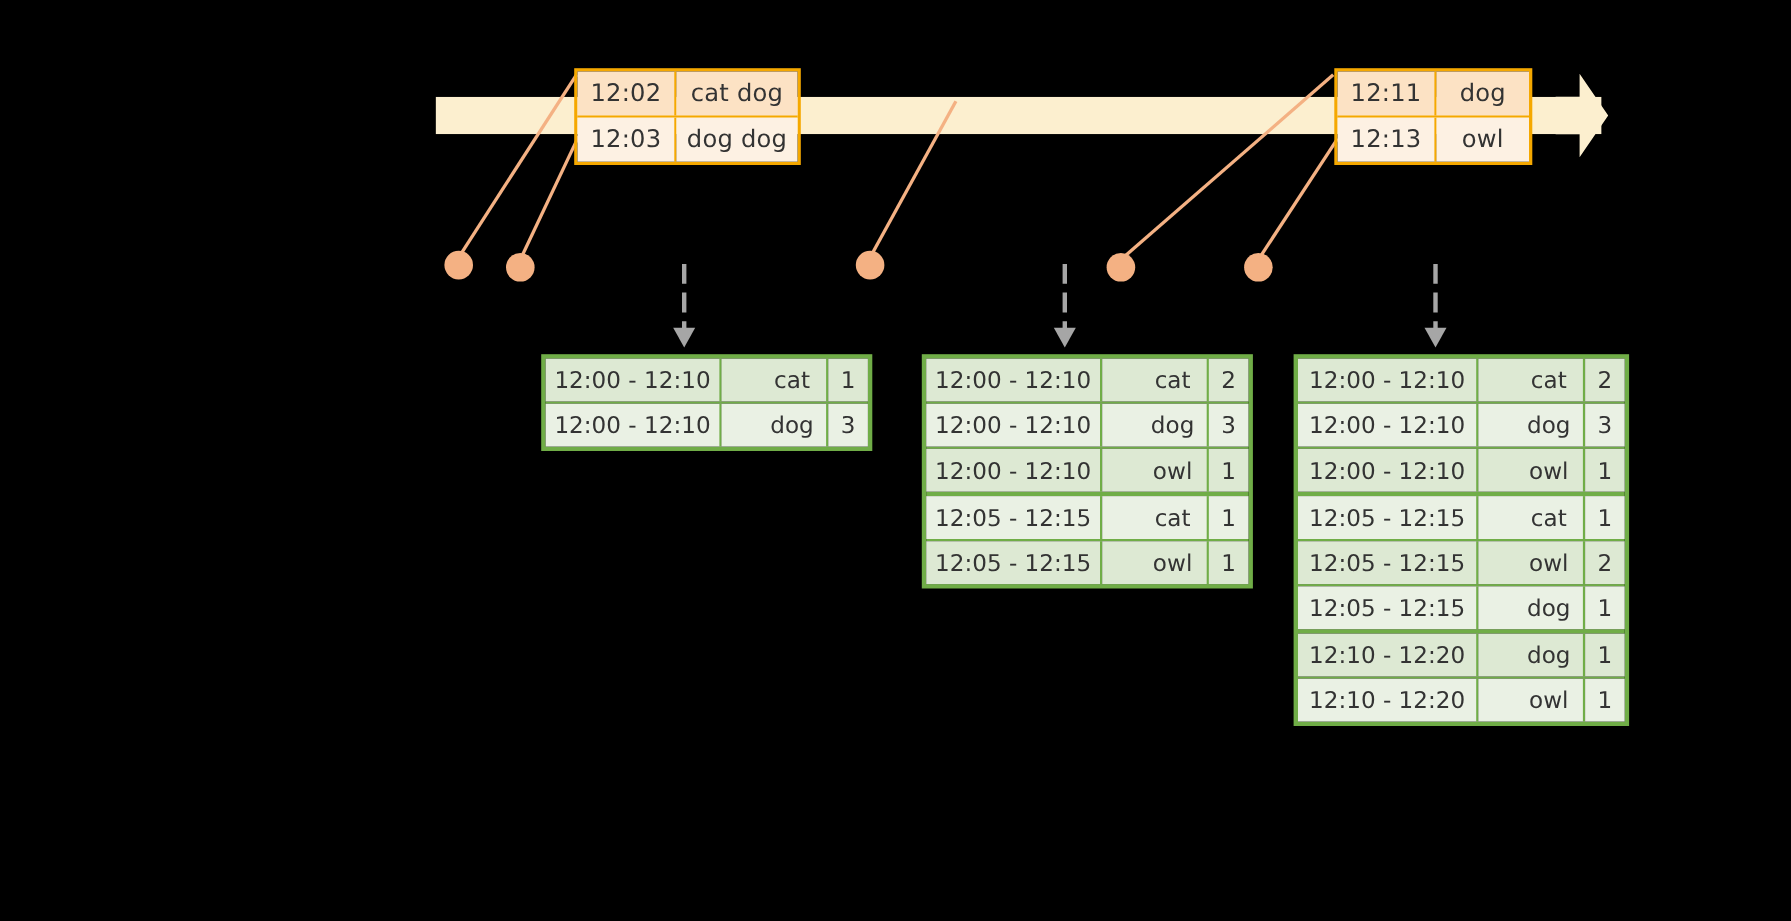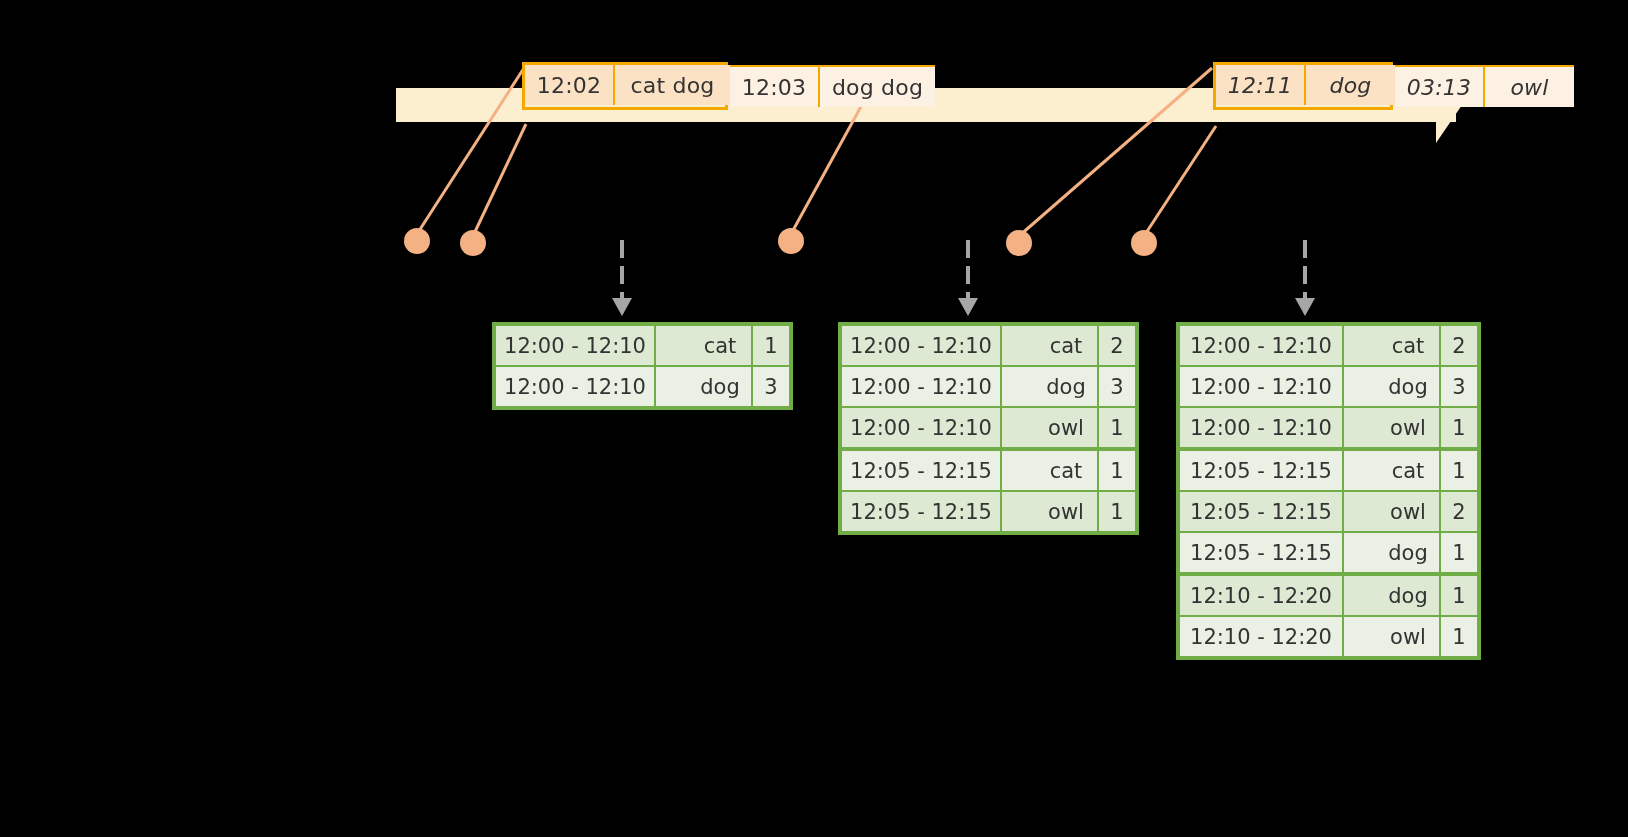--- a/index.html
+++ b/index.html
@@ -7,35 +7,35 @@
        font-family:"DejaVu Sans","Liberation Sans",sans-serif;}
 
   #stage{position:absolute;left:0;top:0;width:1628px;height:837px;}
 
   
   #timeline-arrow{position:absolute;left:396px;top:88px;width:1060px;height:34px;}
   #timeline-head{position:absolute;left:1414px;top:67px;width:48px;height:76px;}
 
   
   .event-box{position:absolute;border:3px solid #f5a800;box-sizing:border-box;
-             display:flex;flex-direction:row;}
+             display:flex;flex-direction:column;}
   .event-row{display:flex;align-items:stretch;height:40px;}
   .event-row + .event-row{border-top:2px solid #f5a800;}
   .event-row.r-odd .cell{background:#fce2c4;}
   .event-row.r-even .cell{background:#fdf1e3;}
   .event-row .cell{display:flex;align-items:center;justify-content:center;
                    color:#333;font-size:22px;letter-spacing:.2px;}
   .event-row .c-time{width:88px;border-right:2px solid #f5a800;}
   .event-row .c-words{flex:1;}
 
   #ev-a{left:522px;top:62px;width:206px;}
   #ev-a .c-words{width:115px;}
   #ev-b{left:867px;top:86px;width:206px;}
   #ev-b .c-words{width:115px;}
-  #ev-c{left:1213px;top:62px;width:180px;font-style:italic;}
+  #ev-c{left:1213px;top:62px;width:180px;}
   #ev-c .c-words{width:89px;}
 
   
   .dot{position:absolute;width:26px;height:26px;border-radius:50%;
        background:#f4b183;}
   #connectors{position:absolute;left:0;top:0;width:1628px;height:837px;
               pointer-events:none;}
 
   
   .result-table{position:absolute;border:4px solid #70ad47;box-sizing:border-box;}
@@ -93,21 +93,21 @@
     </div>
   </div>
 
 
   <div class="event-box" id="ev-c">
     <div class="event-row r-odd">
       <div class="cell c-time">12:11</div>
       <div class="cell c-words">dog</div>
     </div>
     <div class="event-row r-even">
-      <div class="cell c-time">03:13</div>
+      <div class="cell c-time">12:13</div>
       <div class="cell c-words">owl</div>
     </div>
   </div>
 
   <div id="dyn">
       <div class="dot" style="left: 404px; top: 228px;"></div>
       <div class="dot" style="left: 460px; top: 230px;"></div>
       <div class="dot" style="left: 778px; top: 228px;"></div>
       <div class="dot" style="left: 1006px; top: 230px;"></div>
       <div class="dot" style="left: 1131px; top: 230px;"></div>

